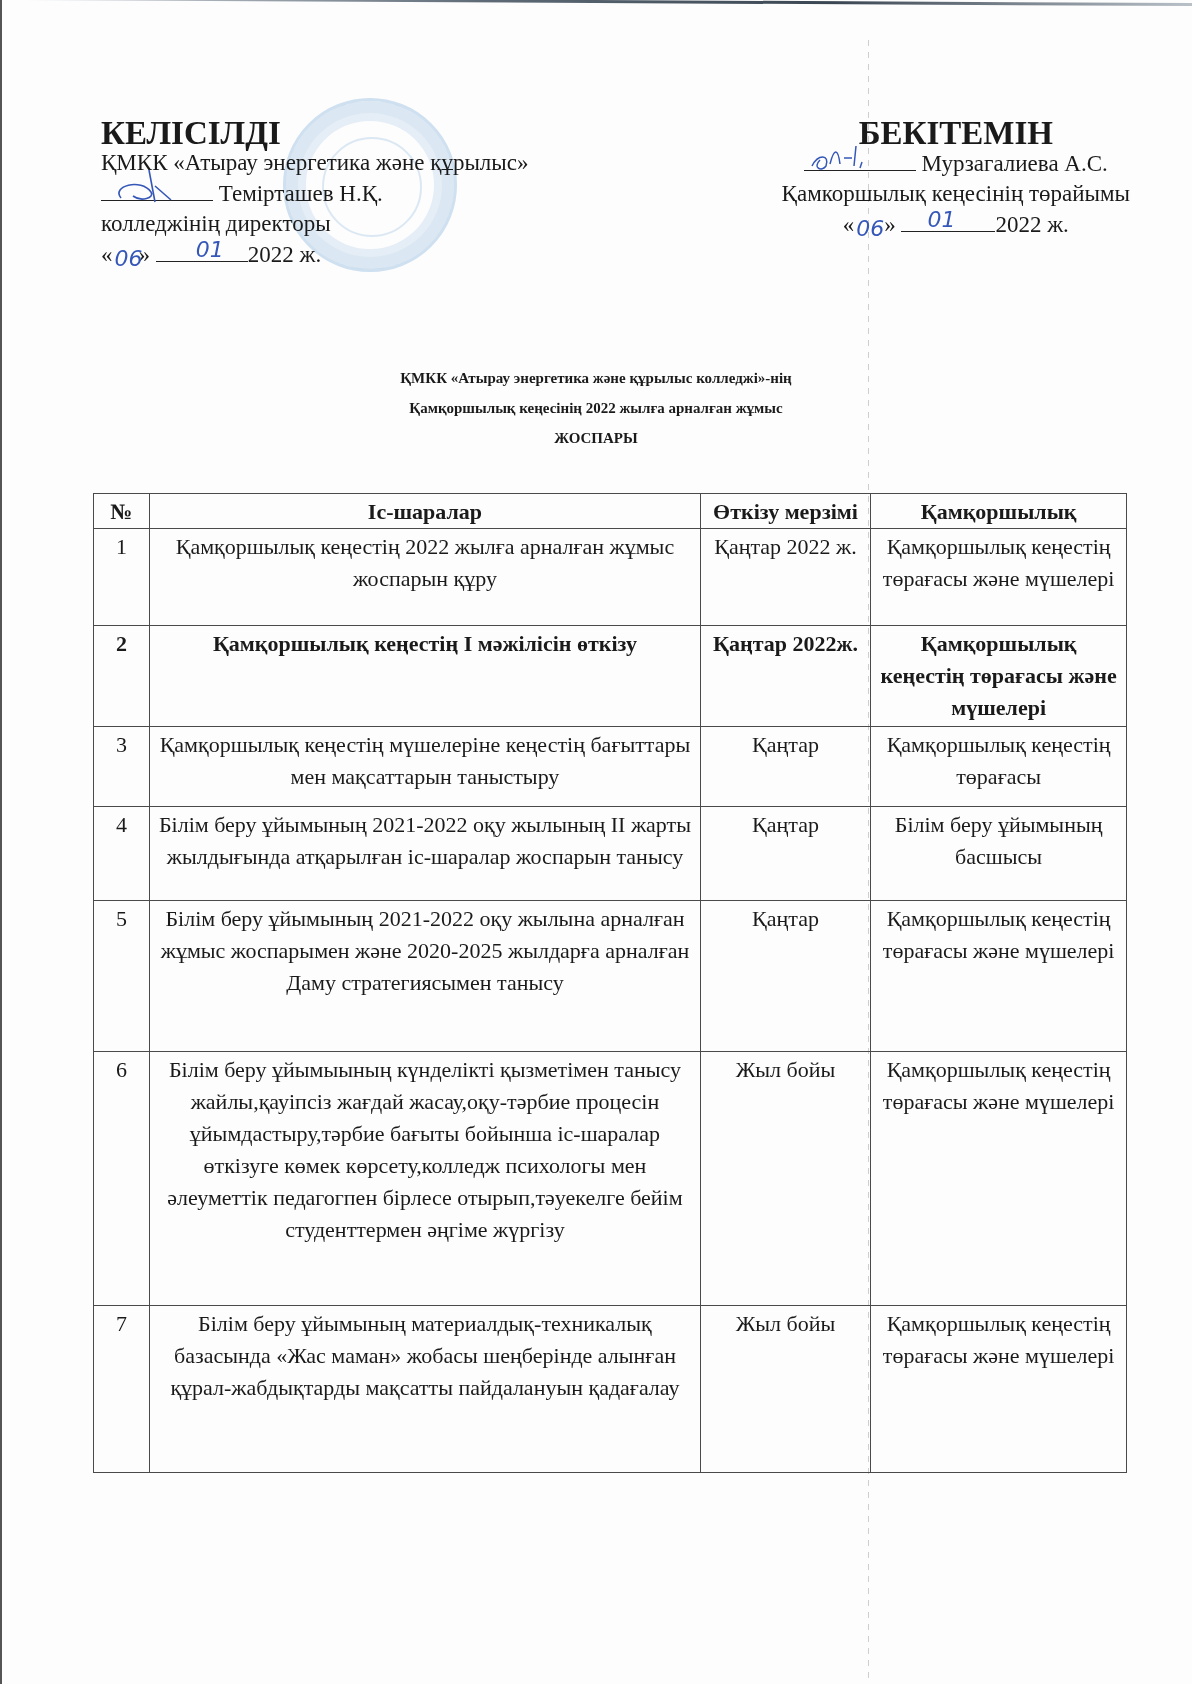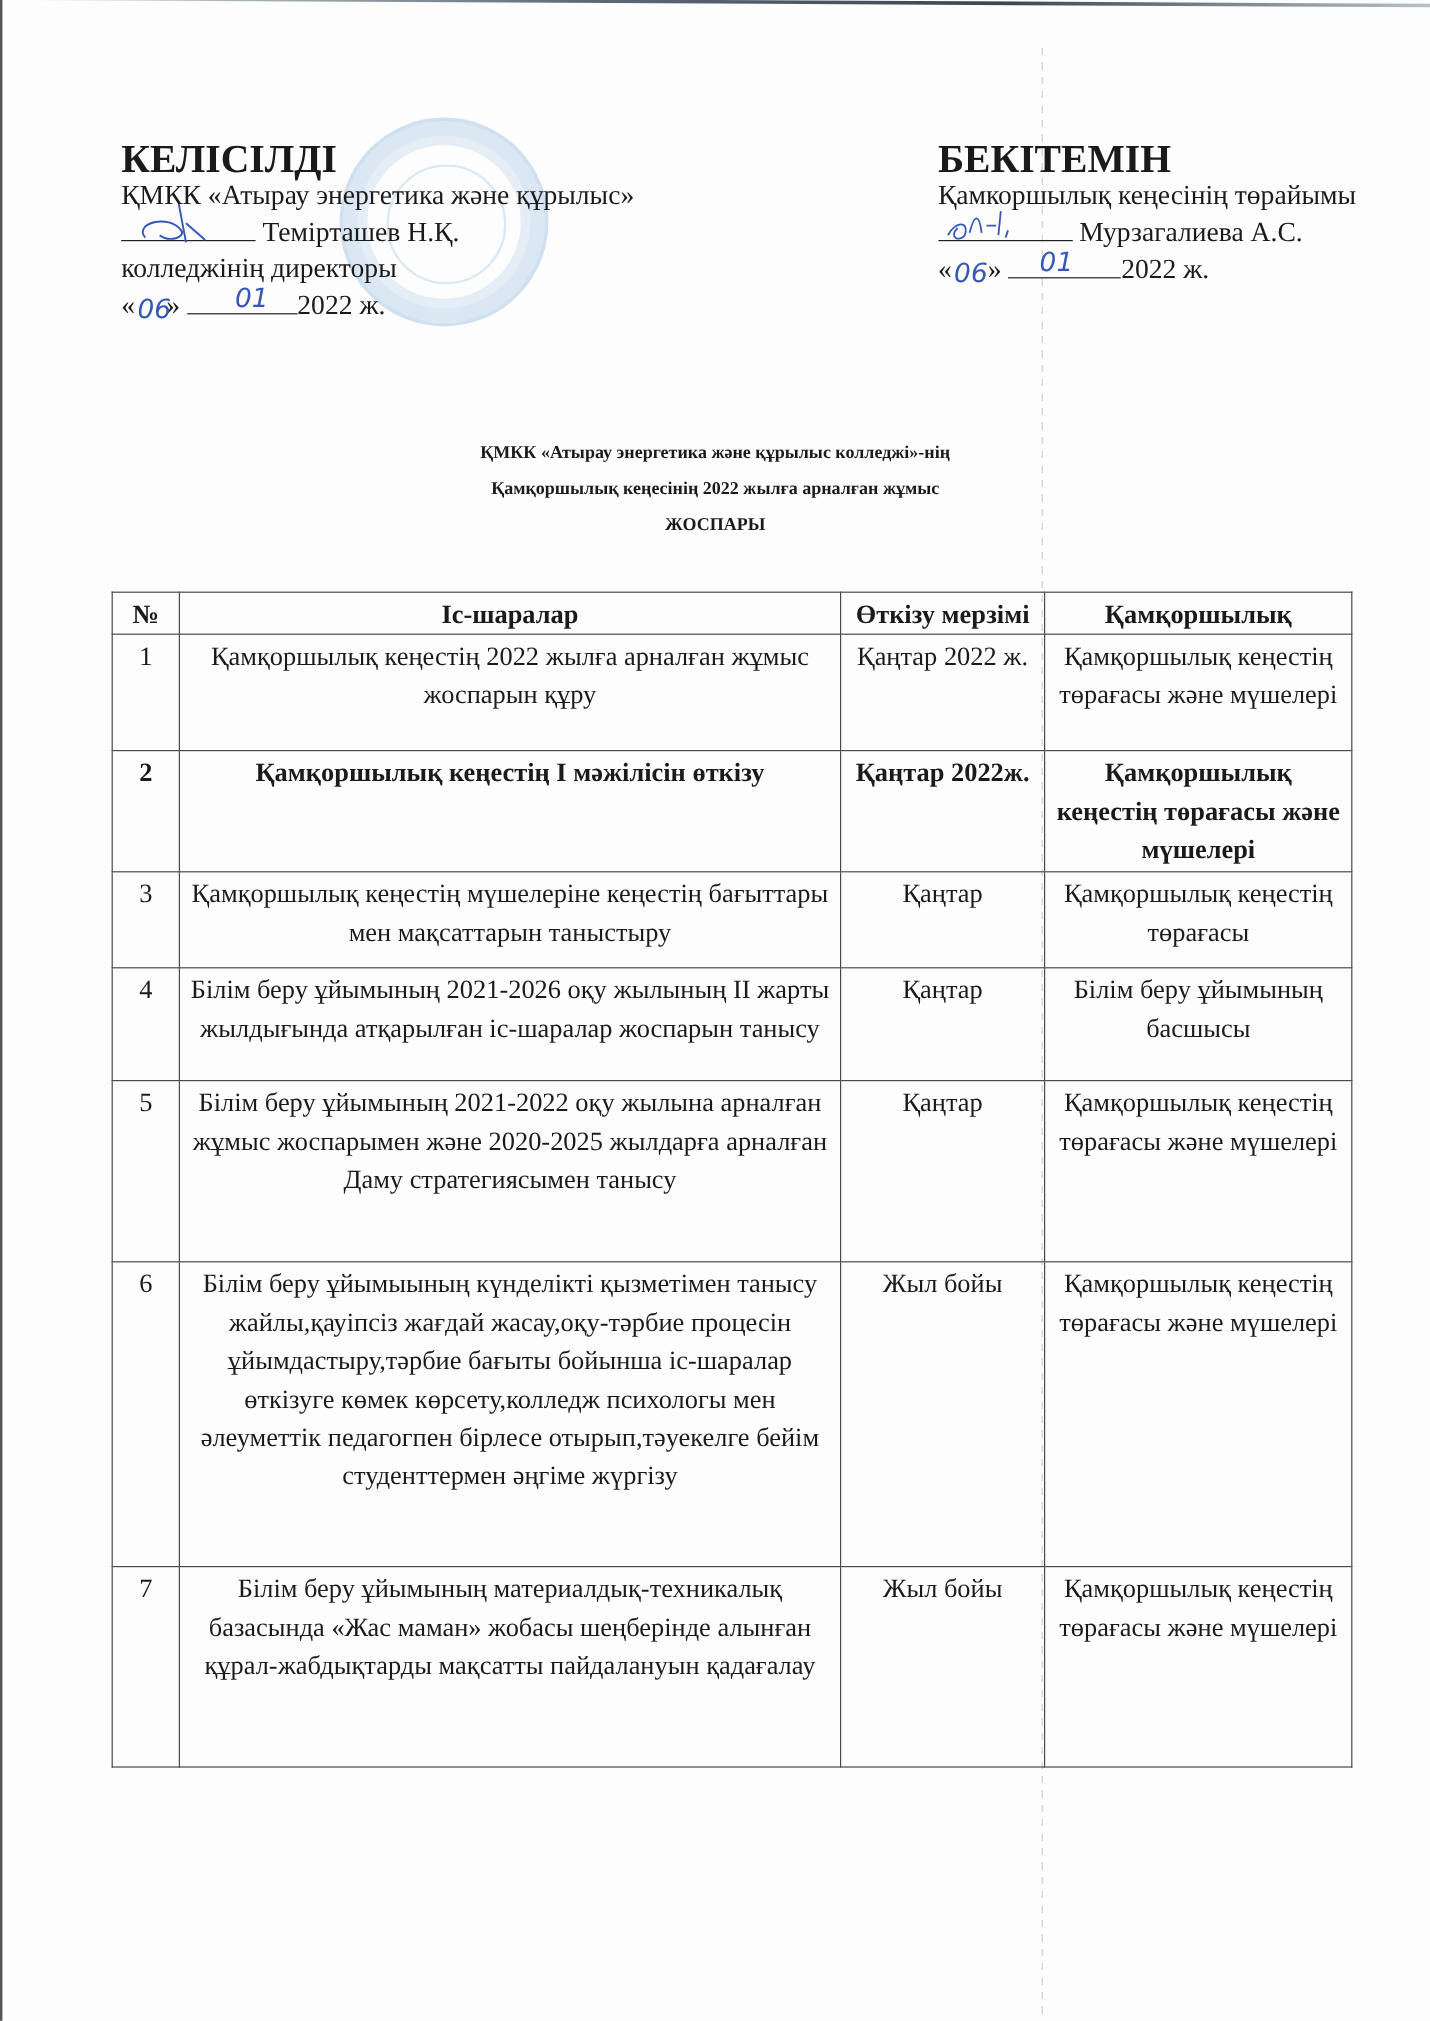--- a/index.html
+++ b/index.html
@@ -30,21 +30,21 @@
       box-shadow: inset 0 0 0 12px rgba(150,190,225,0.12), inset 0 0 0 20px rgba(120,170,215,0.18);
     }
     .stamp-inner {
       position: absolute; left: 36px; top: 36px; width: 96px; height: 96px; border-radius: 50%;
       border: 2px solid rgba(120,170,215,0.25);
     }
     .approval-block {
       position: absolute; top: 118px; font-size: 23px; line-height: 30px;
     }
     .approval-left { left: 101px; }
-    .approval-right { right: 62px; text-align: left; }
+    .approval-right { right: 62px; text-align: center; }
     .approval-heading { font-weight: bold; font-size: 33px; }
     .blank-line { display: inline-block; border-bottom: 1.5px solid #222; height: 22px; vertical-align: baseline; position: relative; }
     .handwriting {
       position: absolute; bottom: 0; left: 8px;
       font-family: "DejaVu Sans", sans-serif; font-style: italic;
       color: #3557b8; font-size: 22px; line-height: 22px;
     }
     .sig-scribble {
       position: absolute; left: 10px; bottom: -6px; width: 70px; height: 40px;
     }
@@ -95,29 +95,29 @@
   </div>
   <div>колледжінің директоры</div>
   <div>
     <span>«</span><span style="display:inline-block;width:26px;position:relative;"><span class="handwriting" style="left:2px;">06</span>&nbsp;</span><span>»</span>
     <span class="blank-line" style="width:92px;"><span class="handwriting" style="left:40px;">01</span></span><span>2022 ж.</span>
   </div>
 </div>
 
 <div class="approval-block approval-right">
   <div class="approval-heading">БЕКІТЕМІН</div>
-  <div>Қамкоршылық кеңесінің төрайымы</div>
   <div>
     <span class="blank-line" style="width:112px;">
       <svg class="sig-scribble" viewBox="0 0 70 40" style="left:4px;">
         <path d="M4 30 C 10 18, 22 18, 18 30 C 14 36, 4 32, 12 24 M22 28 C 26 12, 30 12, 32 28 M36 22 L 44 22 M48 10 L 46 30 M54 26 L 52 32" stroke="#3557b8" stroke-width="1.5" fill="none"></path>
       </svg>
     </span>
     <span>Мурзагалиева А.С.</span>
   </div>
+  <div>Қамкоршылық кеңесінің төрайымы</div>
   <div>
     <span>«</span><span style="display:inline-block;width:30px;position:relative;"><span class="handwriting" style="left:2px;">06</span>&nbsp;</span><span>»</span>
     <span class="blank-line" style="width:94px;"><span class="handwriting" style="left:26px;">01</span></span><span>2022 ж.</span>
   </div>
 </div>
 
 <div class="doc-title">
   <div>ҚМКК «Атырау энергетика және құрылыс колледжі»-нің</div>
   <div>Қамқоршылық кеңесінің 2022 жылға арналған жұмыс</div>
   <div>ЖОСПАРЫ</div>
@@ -146,21 +146,21 @@
         <td>Қамқоршылық кеңестің төрағасы және мүшелері</td>
       </tr>
       <tr style="height: 80px;">
         <td>3</td>
         <td>Қамқоршылық кеңестің мүшелеріне кеңестің бағыттары мен мақсаттарын таныстыру</td>
         <td>Қаңтар</td>
         <td>Қамқоршылық кеңестің төрағасы</td>
       </tr>
       <tr style="height: 94px;">
         <td>4</td>
-        <td>Білім беру ұйымының 2021-2026 оқу жылының II жарты жылдығында атқарылған іс-шаралар жоспарын танысу</td>
+        <td>Білім беру ұйымының 2021-2022 оқу жылының II жарты жылдығында атқарылған іс-шаралар жоспарын танысу</td>
         <td>Қаңтар</td>
         <td>Білім беру ұйымының басшысы</td>
       </tr>
       <tr style="height: 151px;">
         <td>5</td>
         <td>Білім беру ұйымының 2021-2022 оқу жылына арналған жұмыс жоспарымен және 2020-2025 жылдарға арналған Даму стратегиясымен танысу</td>
         <td>Қаңтар</td>
         <td>Қамқоршылық кеңестің төрағасы және мүшелері</td>
       </tr>
       <tr style="height: 254px;">

